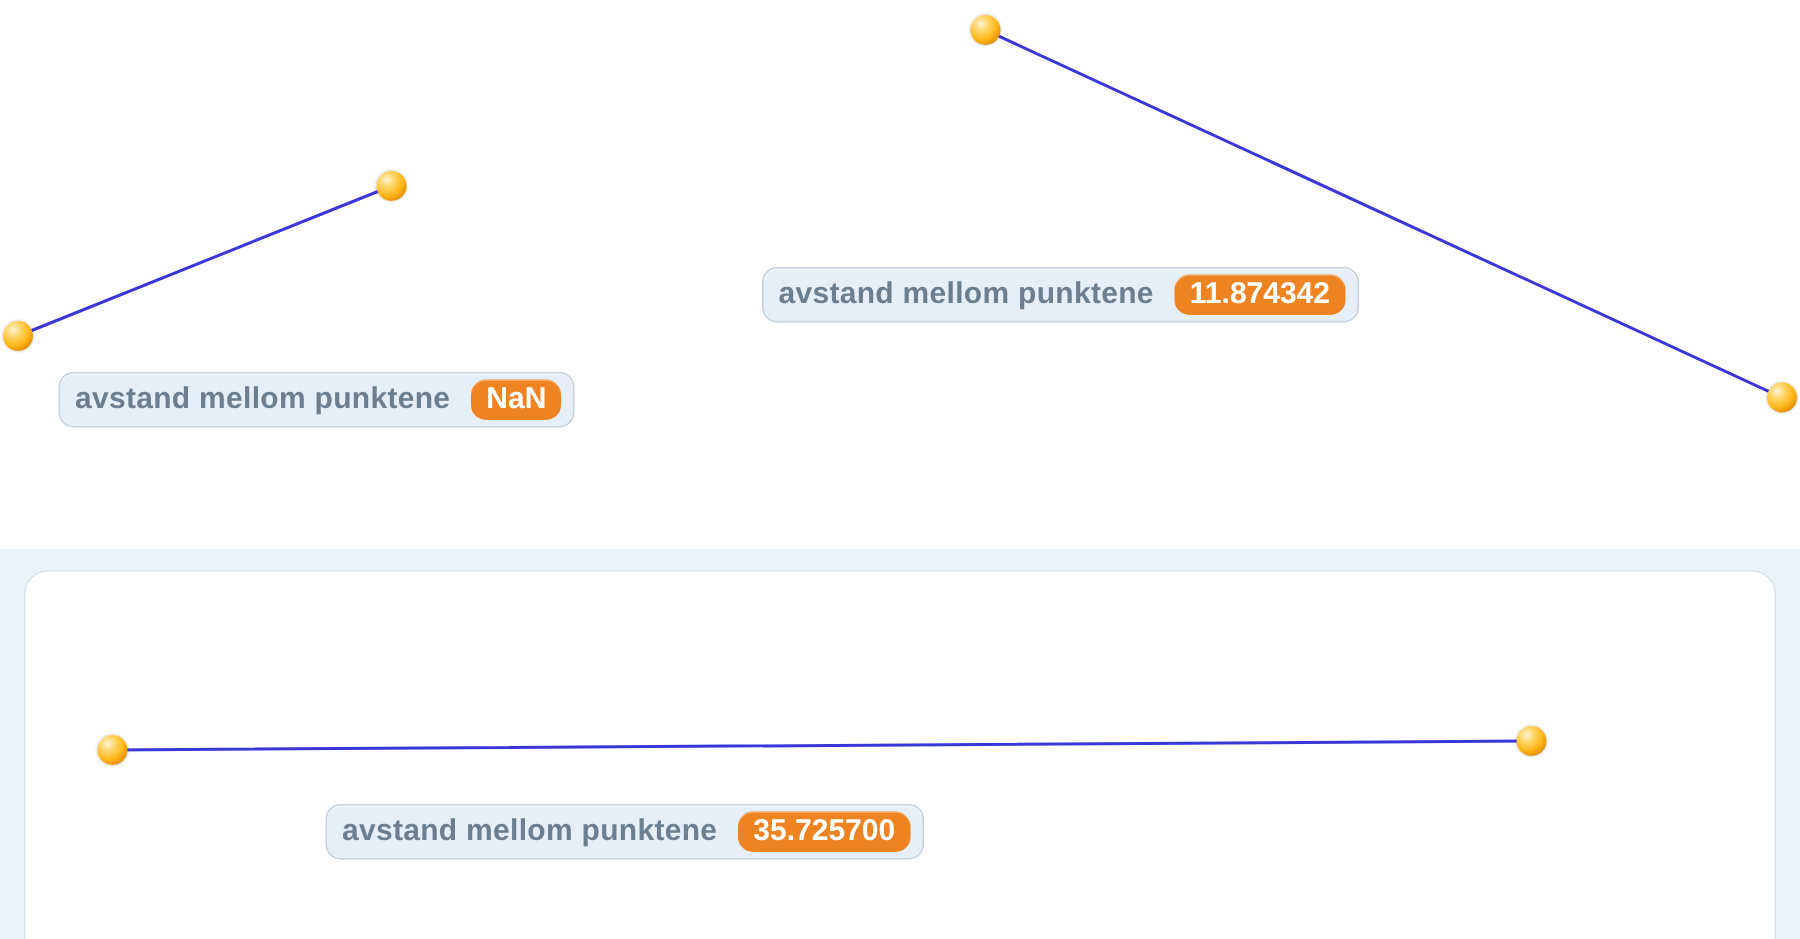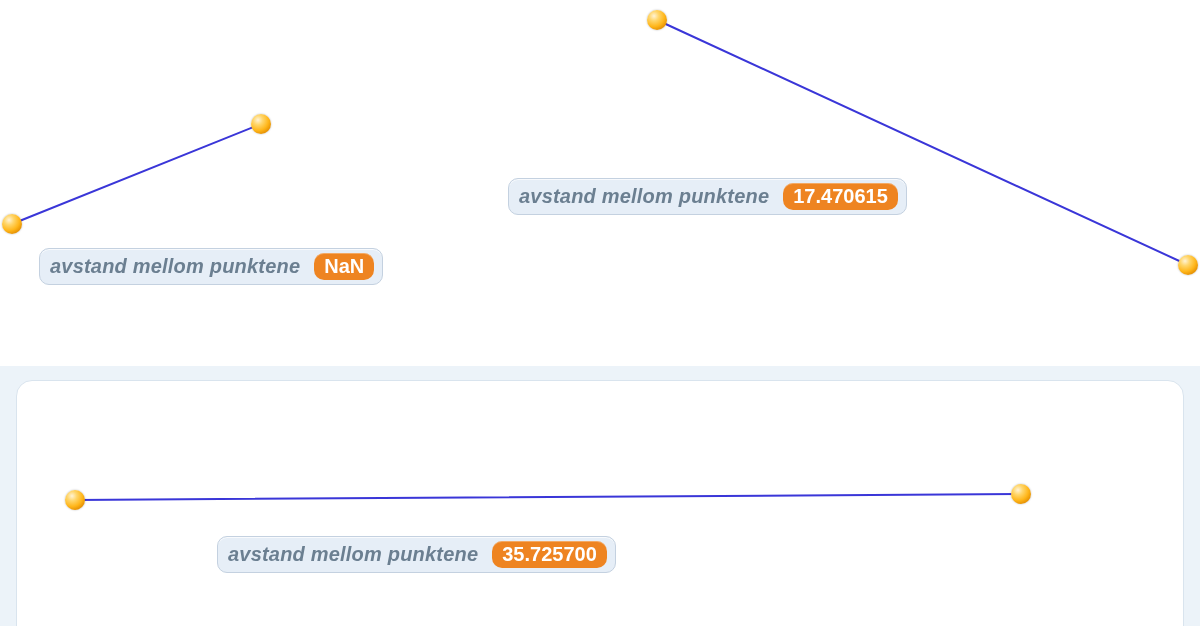--- a/index.html
+++ b/index.html
@@ -37,21 +37,20 @@
     border: 1px solid #c4d1e0;
     box-shadow: 0 1px 0 rgba(255,255,255,0.7) inset;
     white-space: nowrap;
   }
   .watcher .label {
     color: #6b7f91;
     font-weight: 700;
     font-size: 20px;
     margin-right: 14px;
     letter-spacing: 0.2px;
-    font-style: italic;
   }
   .watcher .value {
     background: #ee8421;
     color: #ffffff;
     font-weight: 700;
     font-size: 20px;
     padding: 2px 10px;
     border-radius: 10px;
     box-shadow: 0 1px 0 rgba(255,255,255,0.3) inset;
   }
@@ -106,21 +105,21 @@
   <div class="pt" style="left: 261px; top: 124px;"></div>
   <div class="watcher" style="left: 39px; top: 248px;">
     <span class="label">avstand mellom punktene</span>
     <span class="value">NaN</span>
   </div>
 
   <div class="pt" style="left: 657px; top: 20px;"></div>
   <div class="pt" style="left: 1188px; top: 265px;"></div>
   <div class="watcher" style="left: 508px; top: 178px;">
     <span class="label">avstand mellom punktene</span>
-    <span class="value">17.470615</span>
+    <span class="value">11.874342</span>
   </div>
 
   <div class="pt" style="left: 75px; top: 500px;"></div>
   <div class="pt" style="left: 1021px; top: 494px;"></div>
   <div class="watcher" style="left: 217px; top: 536px;">
     <span class="label">avstand mellom punktene</span>
     <span class="value">35.725700</span>
   </div>
 
 </div>

